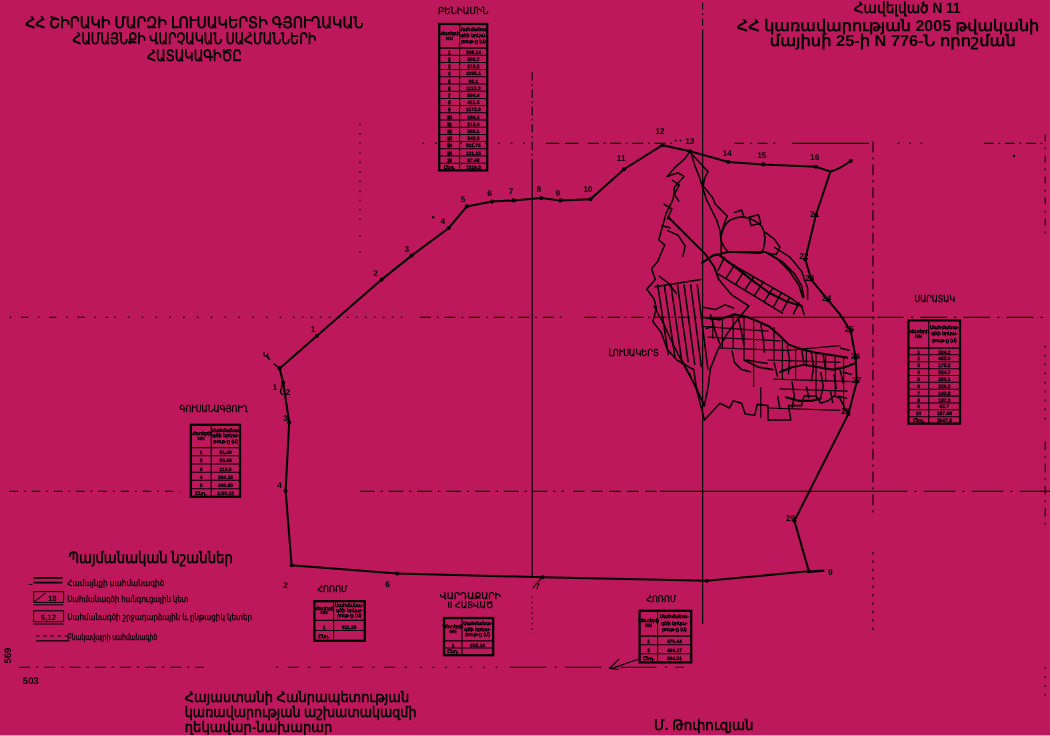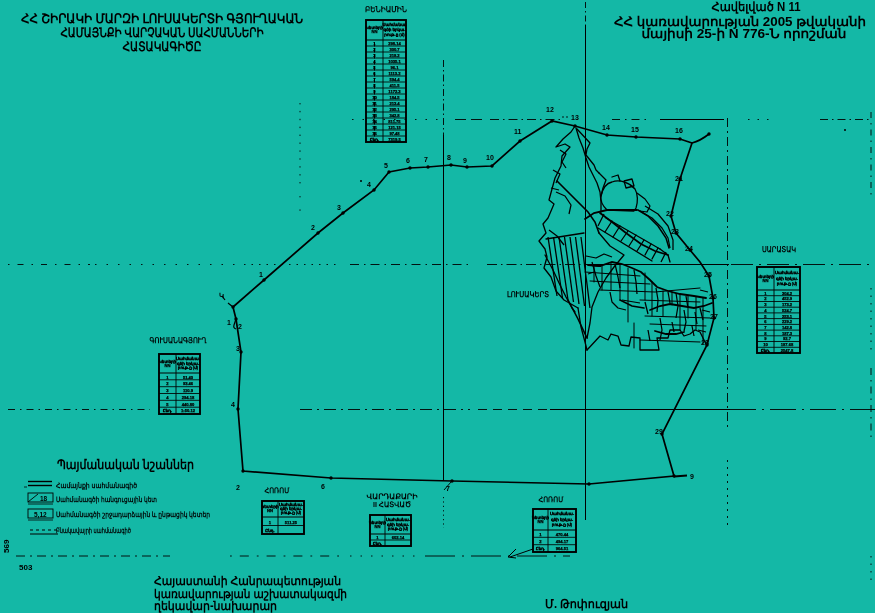--- a/index.html
+++ b/index.html
@@ -1,15 +1,15 @@
 <!DOCTYPE html>
 <html><head><meta charset="utf-8"><style>
 html,body{margin:0;padding:0;background:#fff;}
 *{box-sizing:border-box;}
-.page{position:relative;width:875px;height:613px;background:#14b8a6;overflow:hidden;font-family:"Liberation Sans",sans-serif;}
+.page{position:relative;width:875px;height:613px;background:#be185d;overflow:hidden;font-family:"Liberation Sans",sans-serif;}
 </style></head><body>
 <div class="page">
 <svg width="875" height="613" viewBox="0 0 875 613" xmlns="http://www.w3.org/2000/svg">
 
 <g fill="#000" font-family="Liberation Sans, sans-serif" font-weight="bold" font-size="13" text-anchor="middle">
 <text x="162" y="23" textLength="282" lengthAdjust="spacingAndGlyphs">ՀՀ ՇԻՐԱԿԻ ՄԱՐԶԻ ԼՈՒՍԱԿԵՐՏԻ ԳՅՈՒՂԱԿԱՆ</text>
 <text x="162" y="37" textLength="203" lengthAdjust="spacingAndGlyphs">ՀԱՄԱՅՆՔԻ ՎԱՐՉԱԿԱՆ ՍԱՀՄԱՆՆԵՐԻ</text>
 <text x="162" y="51" textLength="79" lengthAdjust="spacingAndGlyphs">ՀԱՏԱԿԱԳԻԾԸ</text>
 </g>
 

